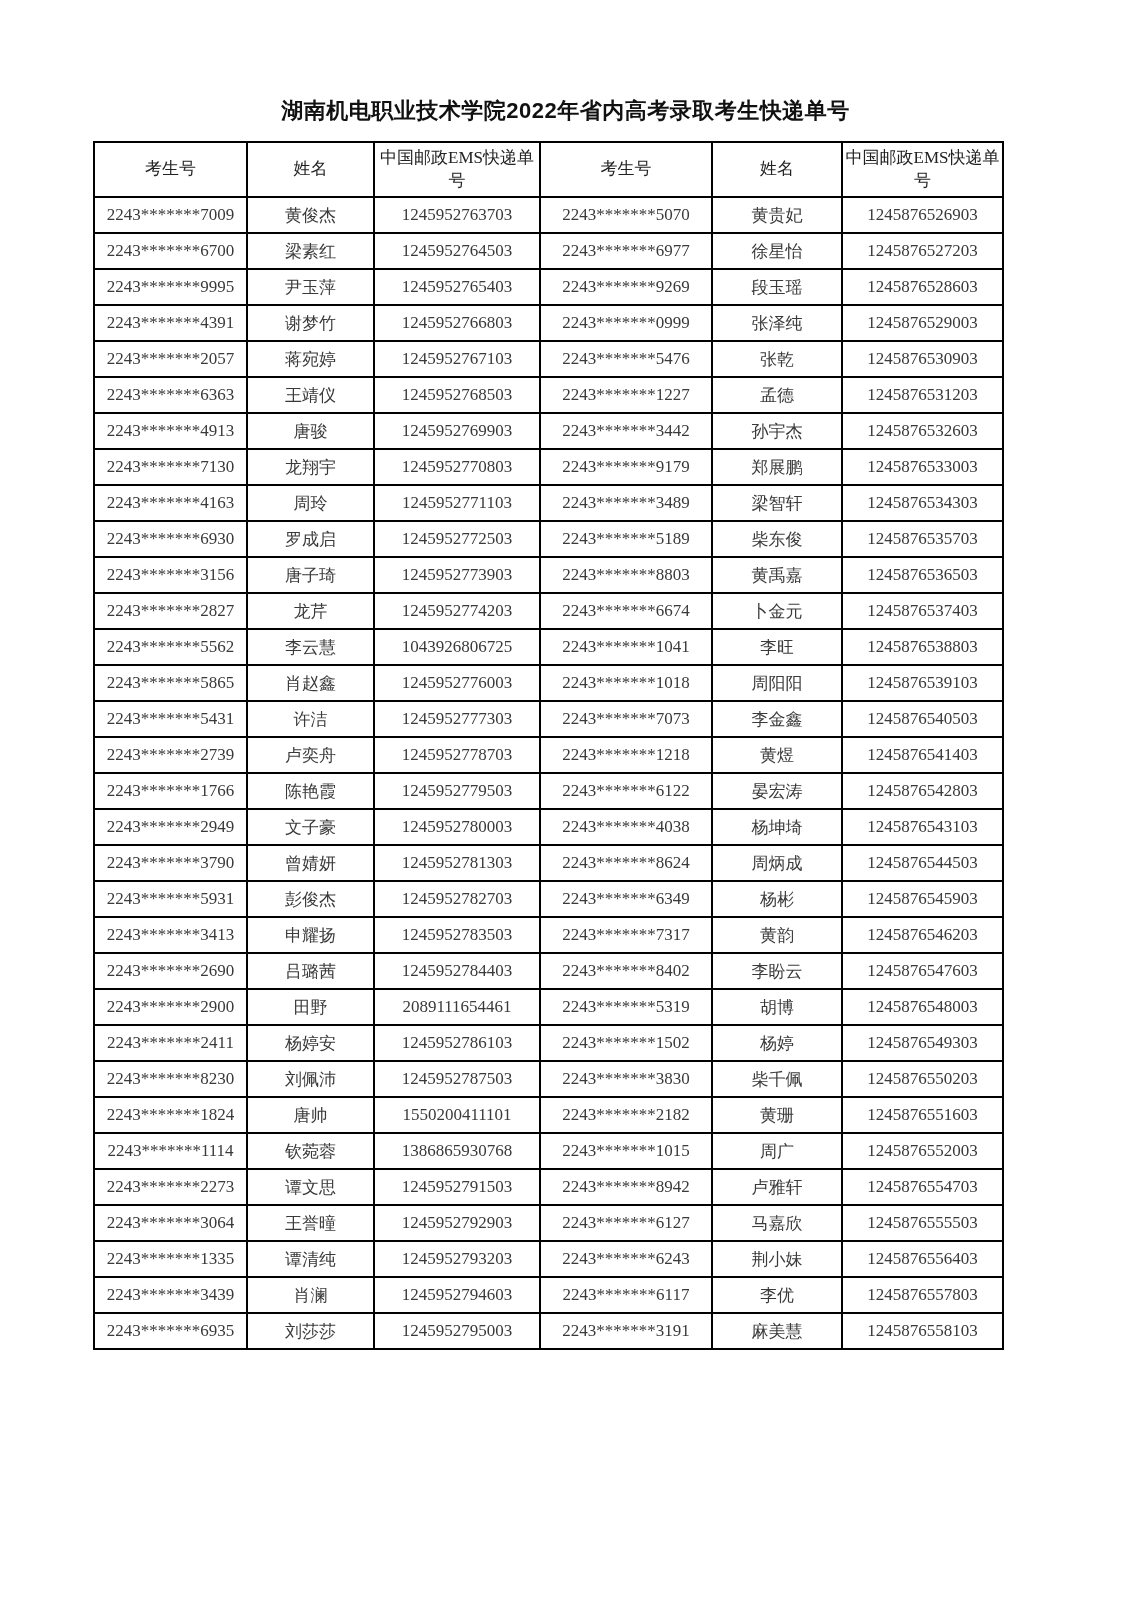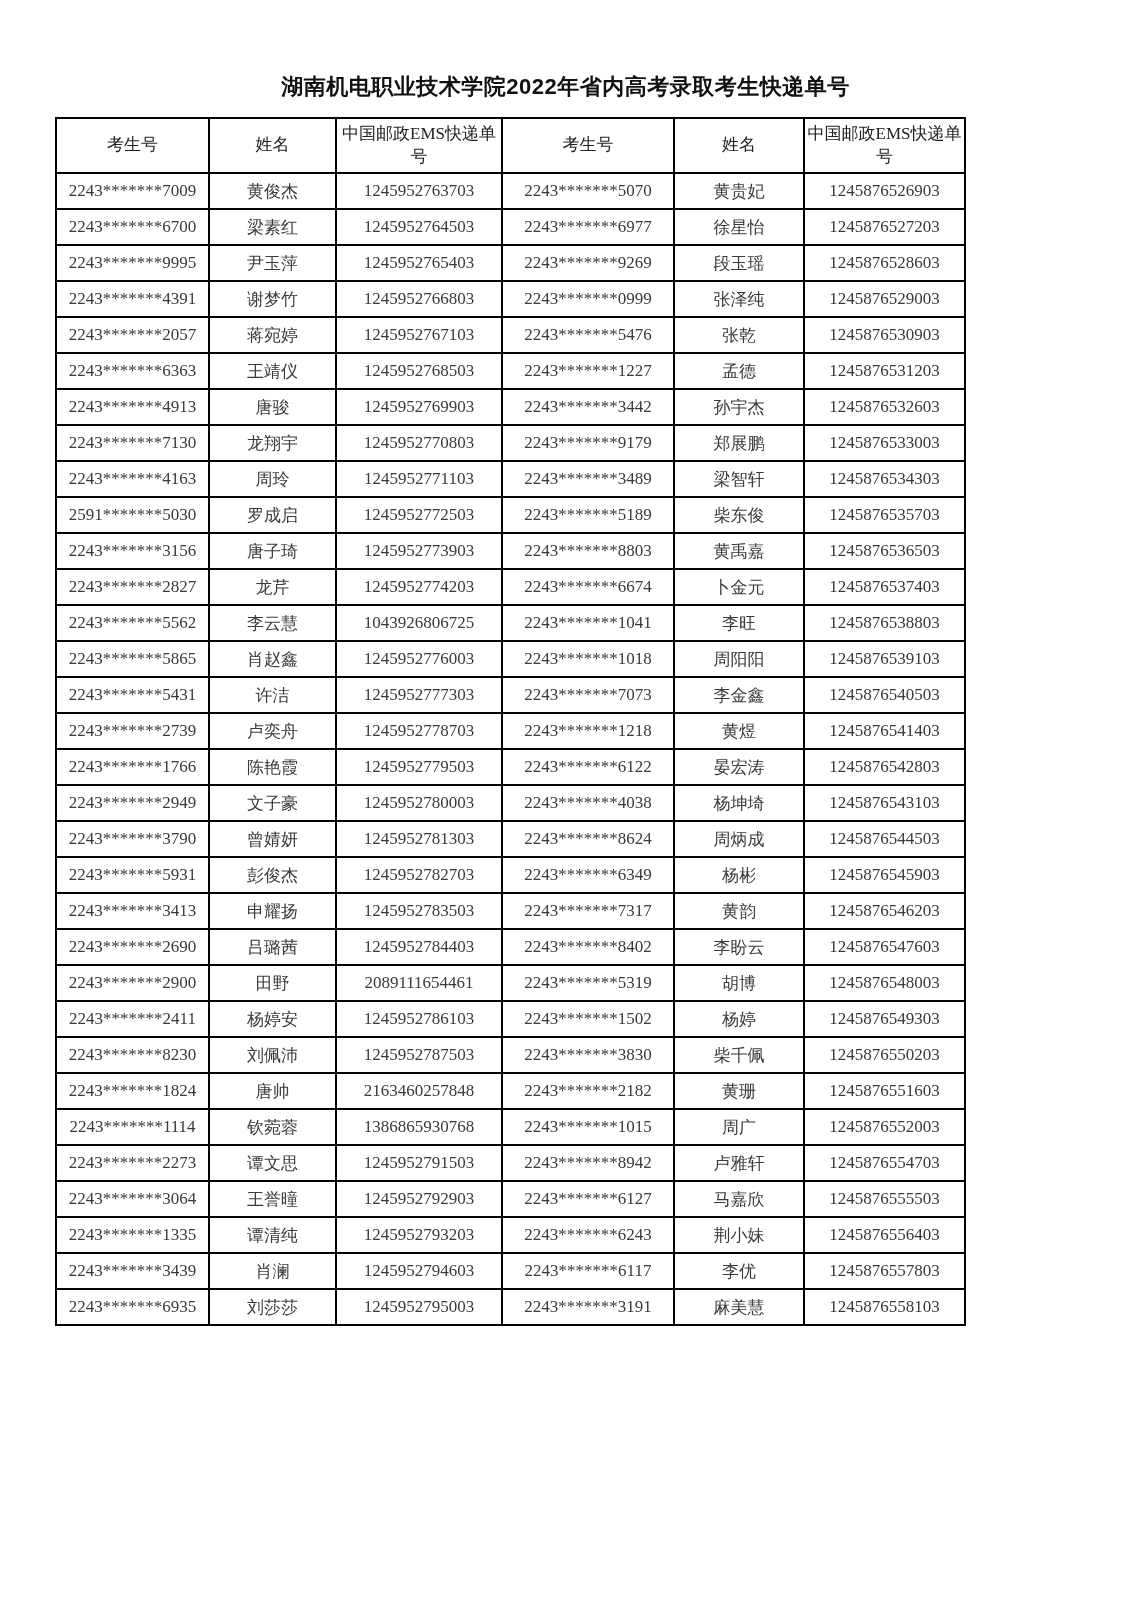--- a/index.html
+++ b/index.html
@@ -14,32 +14,32 @@
     font-family: "Liberation Serif", "DejaVu Serif", serif;
     color: #333;
   }
   .page {
     width: 1131px;
     height: 1600px;
     background: #ffffff;
     overflow: hidden;
   }
   .doc-title {
-    padding-top: 72px;
+    padding-top: 96px;
     text-align: center;
     font-family: "Liberation Sans", "DejaVu Sans", sans-serif;
     font-weight: bold;
     font-size: 22px;
     color: #111111;
     letter-spacing: 0.5px;
   }
   table.ems-table {
     border-collapse: collapse;
     table-layout: fixed;
-    margin-left: 55px;
+    margin-left: 93px;
     margin-top: 15px;
     width: 909px;
   }
   table.ems-table th,
   table.ems-table td {
     border: 2px solid #000000;
     text-align: center;
     vertical-align: middle;
     padding: 0 2px;
     overflow: hidden;
@@ -157,21 +157,21 @@
         </tr>
         <tr>
           <td>2243*******4163</td>
           <td>周玲</td>
           <td>1245952771103</td>
           <td>2243*******3489</td>
           <td>梁智轩</td>
           <td>1245876534303</td>
         </tr>
         <tr>
-          <td>2591*******5030</td>
+          <td>2243*******6930</td>
           <td>罗成启</td>
           <td>1245952772503</td>
           <td>2243*******5189</td>
           <td>柴东俊</td>
           <td>1245876535703</td>
         </tr>
         <tr>
           <td>2243*******3156</td>
           <td>唐子琦</td>
           <td>1245952773903</td>
@@ -287,21 +287,21 @@
           <td>2243*******8230</td>
           <td>刘佩沛</td>
           <td>1245952787503</td>
           <td>2243*******3830</td>
           <td>柴千佩</td>
           <td>1245876550203</td>
         </tr>
         <tr>
           <td>2243*******1824</td>
           <td>唐帅</td>
-          <td>2163460257848</td>
+          <td>1550200411101</td>
           <td>2243*******2182</td>
           <td>黄珊</td>
           <td>1245876551603</td>
         </tr>
         <tr>
           <td>2243*******1114</td>
           <td>钦菀蓉</td>
           <td>1386865930768</td>
           <td>2243*******1015</td>
           <td>周广</td>

